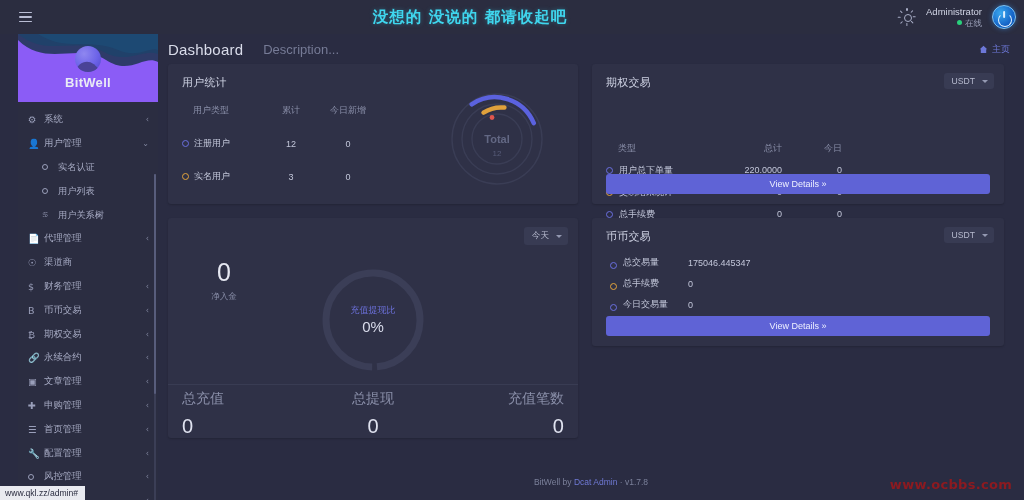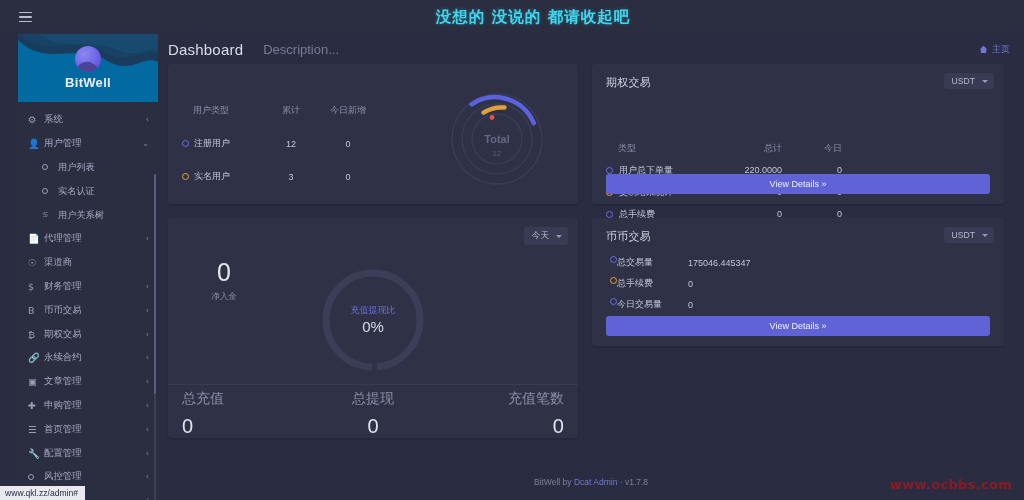--- a/index.html
+++ b/index.html
@@ -49,21 +49,21 @@
     width:1.8px;height:7px;background:#dff0ff;border-radius:1px;}
   .avatar::after{content:"";position:absolute;left:5px;top:6.5px;width:12px;height:12px;
     border:1.8px solid #dff0ff;border-radius:50%;border-top-color:transparent;}
 
   
   .sidebar {
     position:absolute; top:34px; left:18px; width:140px; height:466px;
     background:#2b2d41; overflow:hidden; z-index: 20;
   }
   .side-head { height: 68px; position:relative; overflow:hidden;
-    background:#0369a1; display:flex; flex-direction:column;
+    background:#8b5cf6; display:flex; flex-direction:column;
     align-items:center; justify-content:center; gap:3px; }
   .side-head svg.wave { position:absolute; inset:0; width:140px; height:68px; }
   .logo-circle {
     width:26px; height:26px; border-radius:50%; position:relative; z-index:2;
     background: radial-gradient(circle at 35% 30%, #8f87f0 0%, #6c63e8 55%, #4e46c9 100%);
     overflow:hidden;
   }
   .logo-circle::after{
     content:""; position:absolute; left:-2px; bottom:-6px; width:26px; height:16px;
     background:#4a4396; border-radius:50% 50% 0 0 / 100% 100% 0 0; transform: rotate(-16deg);
@@ -139,21 +139,21 @@
   .tbody { color:#c3c7da; }
   .btn-view {
     position:absolute; left:14px; bottom:10px; width:calc(100% - 28px); height:20px;
     background:#5f63d6; color:#eef0ff; font-size:9px; border:none; border-radius:3px;
     cursor:pointer; display:flex; align-items:center; justify-content:center;
     font-family:"Liberation Sans", sans-serif;
   }
 
   .card-coin { height:128px; }
   .crow { display:flex; align-items:center; font-size:9px; height:21px; padding-left:18px; color:#c3c7da;}
-  .crow .k { display:flex; align-items:flex-start; width:78px;}
+  .crow .k { display:flex; align-items:flex-end; gap:6px; width:78px;}
   .crow .v { }
 
   
   .card-fin { height:220px; }
   .fin-net { position:absolute; left:28px; top:42px; text-align:center; width:56px;}
   .fin-net .big { color:#e6e8f2; font-size:25px; font-weight:300; line-height:1; }
   .fin-net .lab { color:#8a8fa9; font-size:8.5px; margin-top:6px; }
   .fin-donut { position:absolute; left:50%; top:46px; transform:translateX(-50%);
     width:112px; height:112px; }
   .donut-label { position:absolute; left:0; right:0; top:40px; text-align:center;
@@ -184,20 +184,40 @@
 
 <div class="app">
 
   <div class="topbar">
     <div class="hamburger">
       <span></span>
         <span></span>
         <span></span>
     </div>
     <div class="marquee">没想的  没说的  都请收起吧</div>
+    <div class="topright">
+      <div class="sun-icon" id="sunicon">
+          <span class="sun-ray" style="transform: rotate(0deg);"></span>
+          <span class="sun-ray" style="transform: rotate(45deg);"></span>
+          <span class="sun-ray" style="transform: rotate(90deg);"></span>
+          <span class="sun-ray" style="transform: rotate(135deg);"></span>
+          <span class="sun-ray" style="transform: rotate(180deg);"></span>
+          <span class="sun-ray" style="transform: rotate(225deg);"></span>
+          <span class="sun-ray" style="transform: rotate(270deg);"></span>
+          <span class="sun-ray" style="transform: rotate(315deg);"></span>
+        </div>
+      <div class="userblock">
+        <div class="username">Administrator</div>
+        <div class="status">
+          <span class="dot-online"></span>
+          <span>在线</span>
+        </div>
+      </div>
+      <div class="avatar"></div>
+    </div>
   </div>
 
   <div class="sidebar">
     <div class="side-head">
       <svg class="wave" viewBox="0 0 140 68">
         <path d="M0 6 C28 34, 60 8, 88 26 C112 42, 126 20, 140 28 L140 0 L0 0 Z" fill="#1d3550" opacity=".85"></path>
         <path d="M0 0 C30 24, 56 2, 86 18 C110 31, 124 14, 140 20 L140 0 Z" fill="#17466b" opacity=".6"></path>
         <path d="M20 0 C48 18, 72 4, 100 16 C120 25, 132 12, 140 16 L140 0 Z" fill="#1b5a85" opacity=".35"></path>
       </svg>
       <div class="logo-circle"></div>
@@ -211,28 +231,28 @@
         </div>
         <div class="mi">
           <span class="ic">👤</span>
           <span class="lbl">用户管理</span>
           <span class="arr">⌄</span>
         </div>
         <div class="mi sub">
           <span class="ic">
             <span class="circ-o"></span>
           </span>
-          <span class="lbl">用户列表</span>
+          <span class="lbl">实名认证</span>
           <span class="arr"></span>
         </div>
         <div class="mi sub">
           <span class="ic">
             <span class="circ-o"></span>
           </span>
-          <span class="lbl">实名认证</span>
+          <span class="lbl">用户列表</span>
           <span class="arr"></span>
         </div>
         <div class="mi sub">
           <span class="ic">♋</span>
           <span class="lbl">用户关系树</span>
           <span class="arr"></span>
         </div>
         <div class="mi">
           <span class="ic">📄</span>
           <span class="lbl">代理管理</span>
@@ -314,20 +334,21 @@
         </span>
         <span>主页</span>
       </div>
     </div>
 
     <div class="grid">
 
       <div class="col col-l">
 
         <div class="card card-user">
+          <div class="card-title">用户统计</div>
           <div class="ustat" id="ustat">
               <div class="urow uhead">
                 <div class="c1">用户类型</div>
                 <div class="c2">累计</div>
                 <div class="c3">今日新增</div>
               </div>
               <div class="urow ubody">
                 <div class="c1">
                   <span class="ring-b"></span>
                   <span>注册用户</span>

